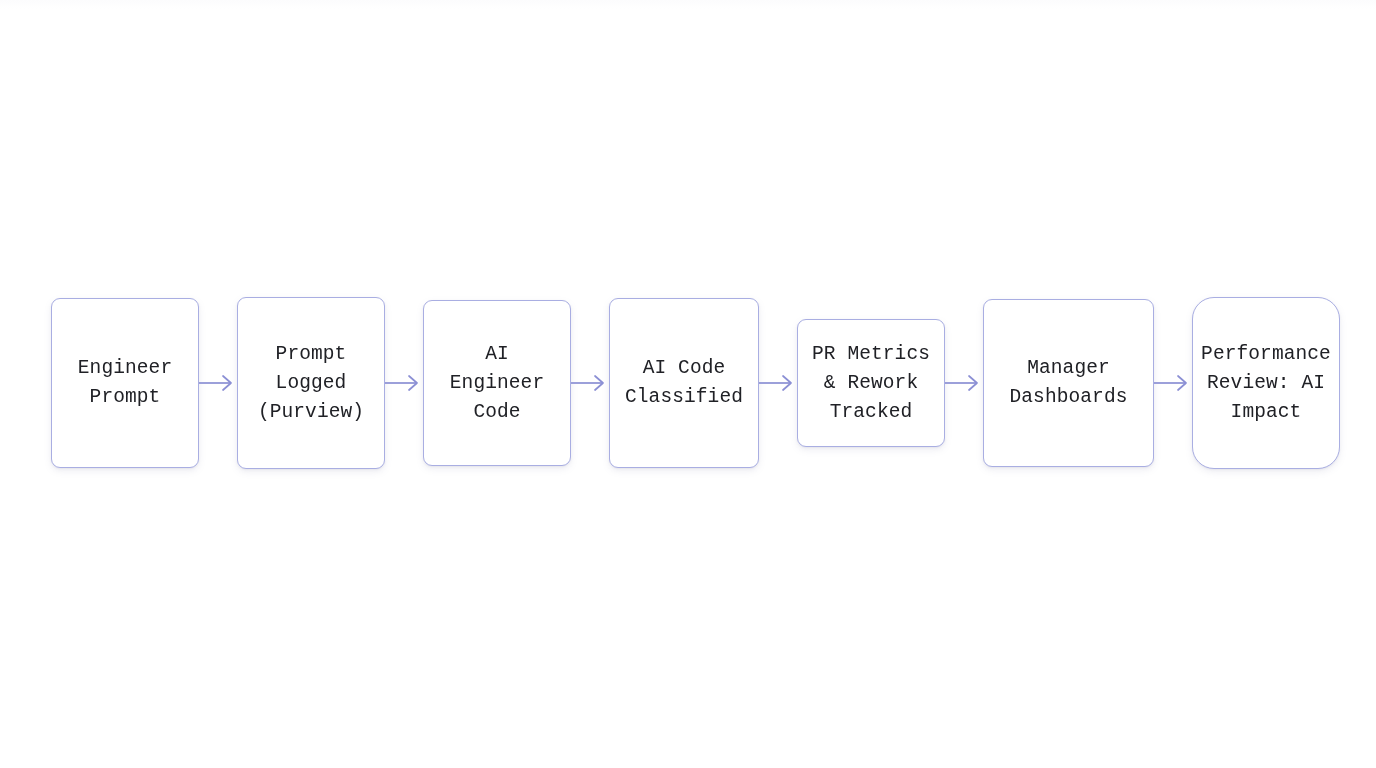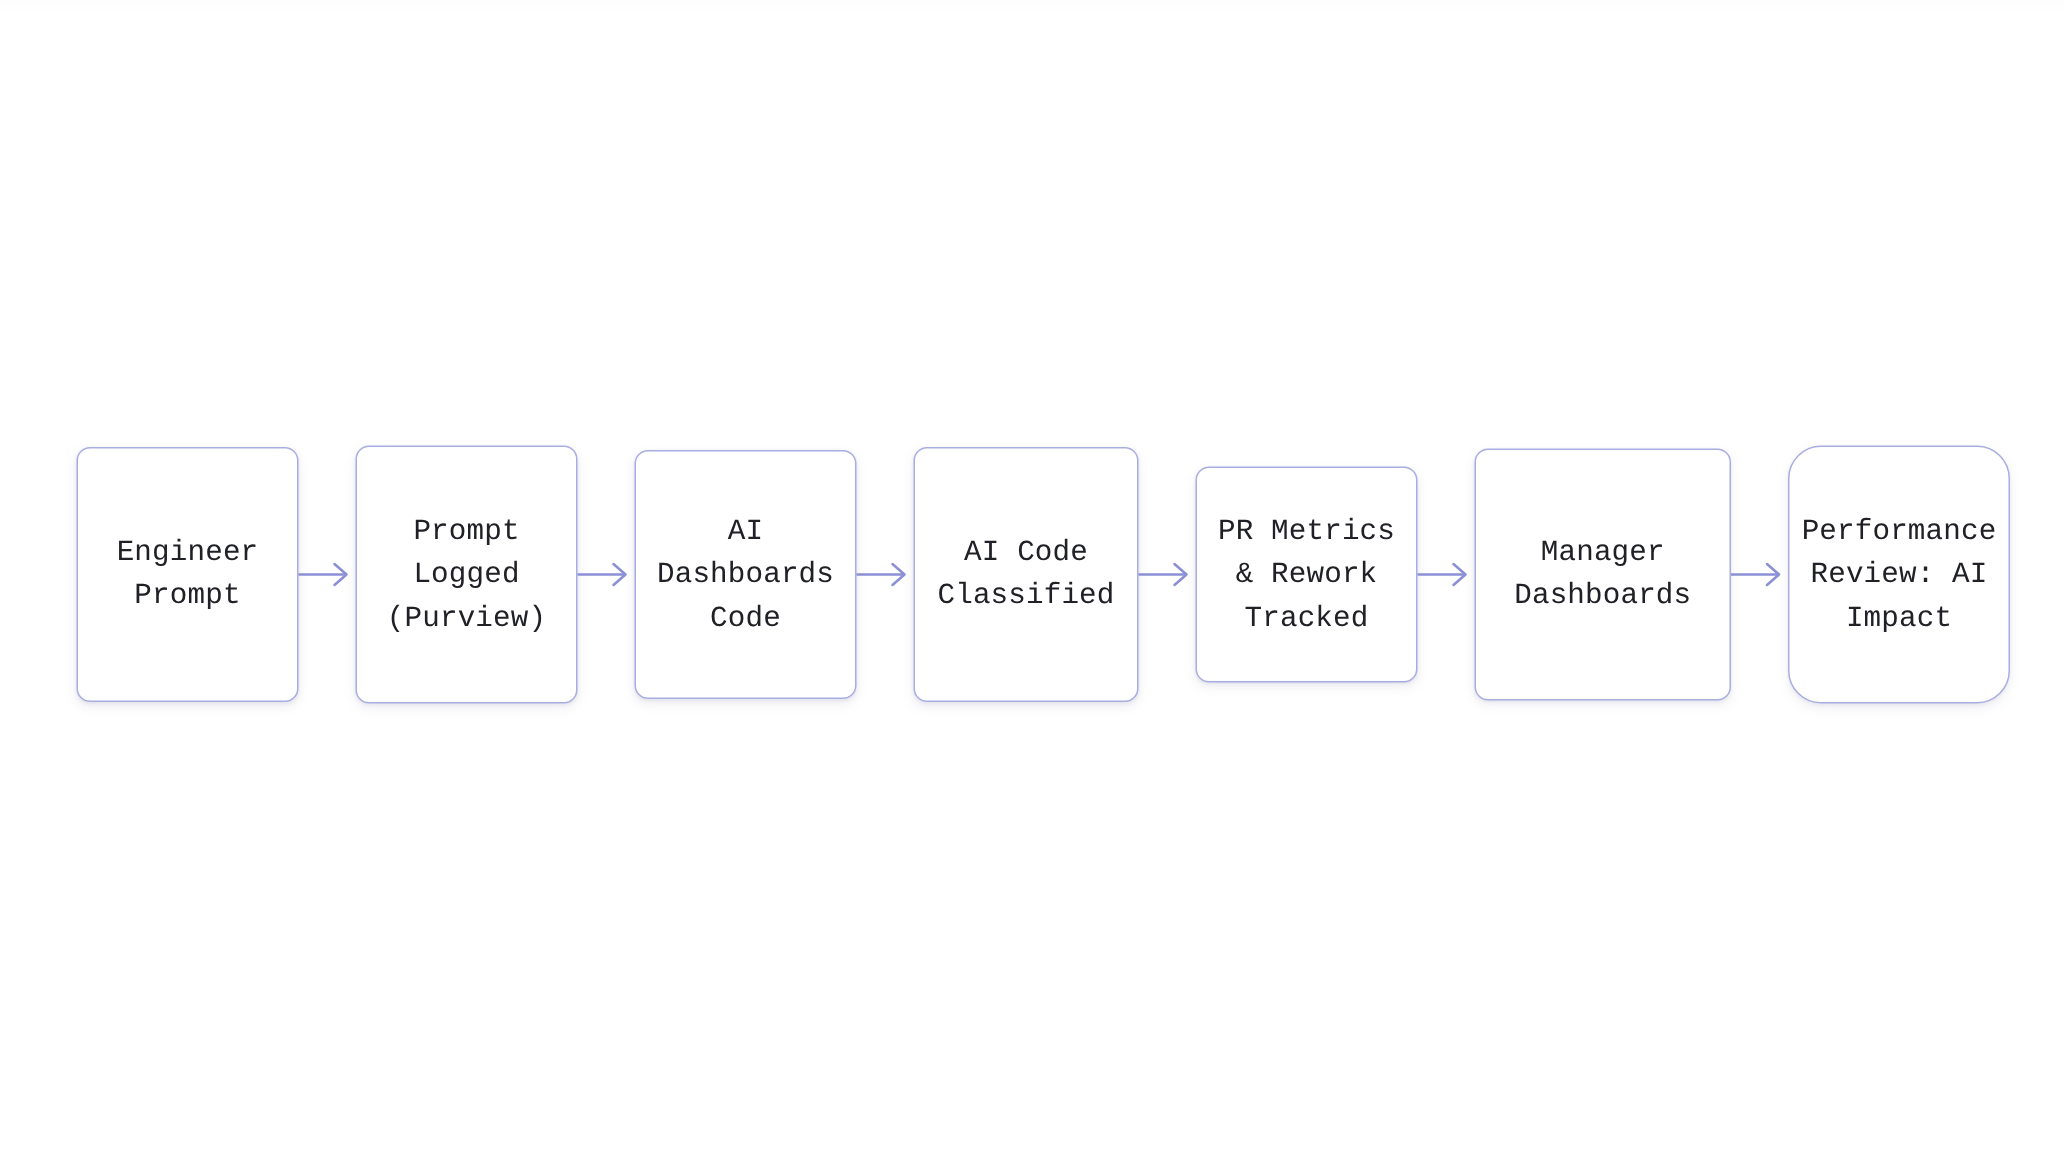--- a/index.html
+++ b/index.html
@@ -79,21 +79,21 @@
     letter-spacing: 0.1px;
     white-space: pre-line;
     padding: 0 10px;
   }
 
   
   .node.n0 { width: 148px; height: 170px; }
   .node.n1 { width: 148px; height: 172px; }
   .node.n2 { width: 148px; height: 166px; }
   .node.n3 { width: 150px; height: 170px; }
-  .node.n4 { width: 148px; height: 144px; }
+  .node.n4 { width: 148px; height: 128px; }
   .node.n5 { width: 171px; height: 168px; }
   .node.n6 { width: 148px; height: 172px; border-radius: 22px; }
 
   .edge {
     flex: 0 0 auto;
     width: 38px;
     height: 20px;
     position: relative;
     display: flex;
     align-items: center;
@@ -134,21 +134,21 @@
 
       <div class="edge">
         <svg width="38" height="20" viewBox="0 0 38 20" aria-hidden="true">
           <line x1="0" y1="10" x2="31" y2="10" stroke="#8b8fd4" stroke-width="1.7"></line>
           <polyline points="24,3 32,10 24,17" fill="none" stroke="#8b8fd4" stroke-width="1.7" stroke-linecap="round" stroke-linejoin="round"></polyline>
         </svg>
       </div>
 
       <div class="node n2">
         <span class="node-label">AI
-Dashboards
+Engineer
 Code</span>
       </div>
 
       <div class="edge">
         <svg width="38" height="20" viewBox="0 0 38 20" aria-hidden="true">
           <line x1="0" y1="10" x2="31" y2="10" stroke="#8b8fd4" stroke-width="1.7"></line>
           <polyline points="24,3 32,10 24,17" fill="none" stroke="#8b8fd4" stroke-width="1.7" stroke-linecap="round" stroke-linejoin="round"></polyline>
         </svg>
       </div>
 

